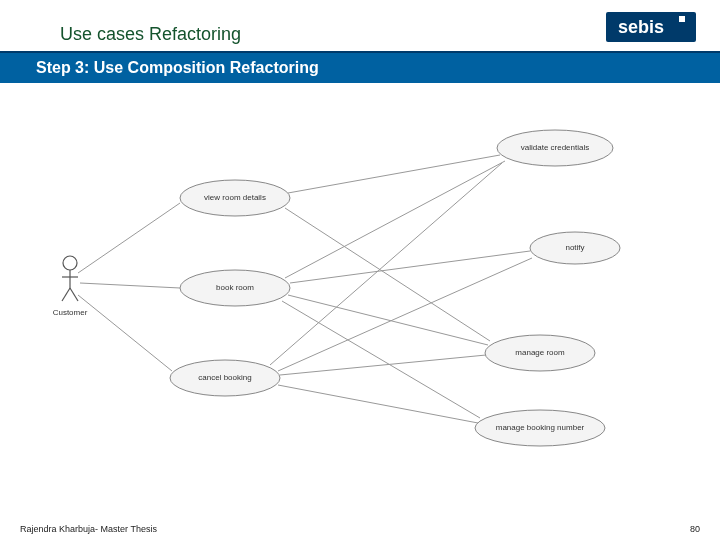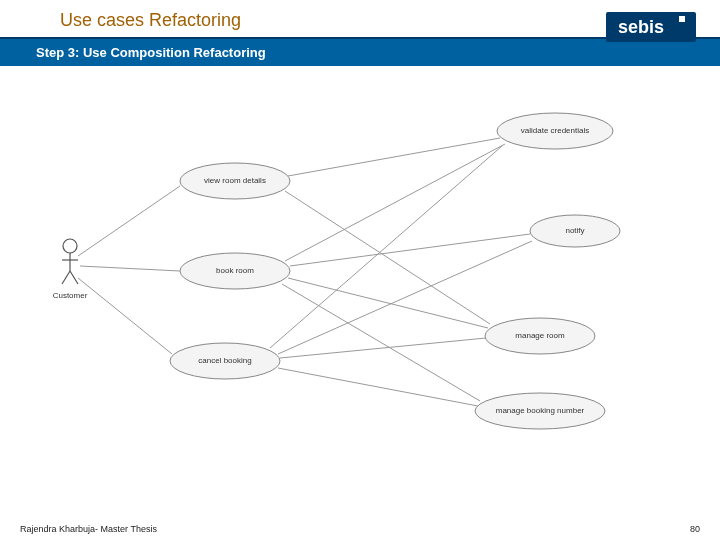--- a/index.html
+++ b/index.html
@@ -17,35 +17,35 @@
     border-bottom: 2px solid #003a6a;
   }
   .title-main {
     font-size: 18px;
     font-weight: 400;
     color: #222;
   }
   .title-sub {
     font-size: 18px;
     font-weight: 400;
-    color: #a16207;
+    color: #14532d;
     padding-left: 24px;
-    margin-top: 2px;
+    margin-top: 16px;
   }
   .logo {
     position: absolute;
     right: 24px;
     top: 10px;
     width: 90px;
     height: 36px;
   }
   .blue-bar {
     background: #0061a1;
     color: #fff;
-    font-size: 13px;
+    font-size: 16px;
     font-weight: 700;
     padding: 6px 0 6px 36px;
   }
   .diagram-wrap {
     position: relative;
     width: 720px;
     height: 420px;
   }
   .diagram-svg {
     position: absolute;

